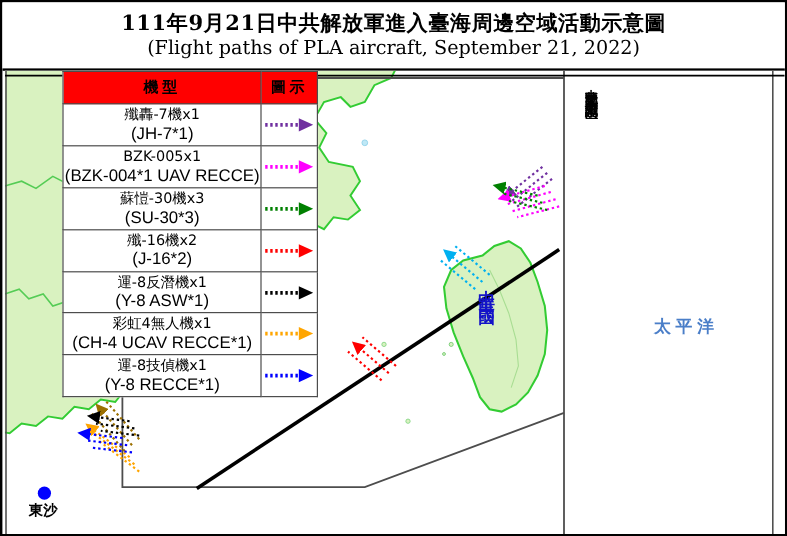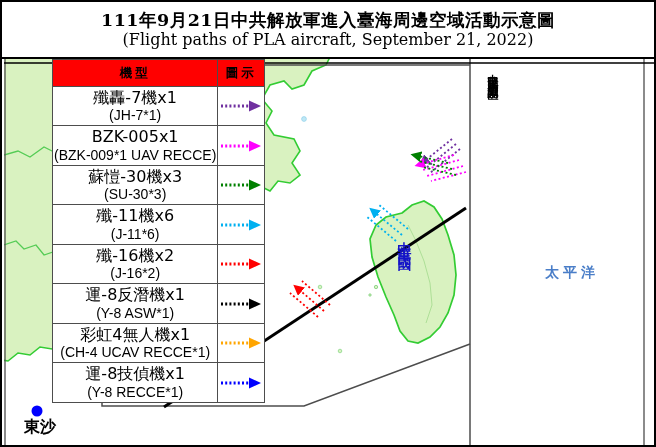--- a/index.html
+++ b/index.html
@@ -27,37 +27,37 @@
 
   .ocean-label{font-family:"DejaVu Sans","Liberation Sans",sans-serif;
                font-size:14px;font-weight:bold;color:#4a7ec8;letter-spacing:4px;}
   .roc-label{position:absolute;font-family:"DejaVu Sans",sans-serif;
              font-size:14px;font-weight:bold;color:#1414c8;
              writing-mode:vertical-rl;letter-spacing:5px;}
   .adiz-label{position:absolute;font-family:"DejaVu Sans",sans-serif;
               font-size:11px;font-weight:bold;color:#000;
               writing-mode:vertical-rl;letter-spacing:2px;line-height:1;}
   .dongsha-label{position:absolute;font-family:Liberation Mono, monospace;
-                 font-size:16px;font-weight:bold;color:#000;}
+                 font-size:12px;font-weight:bold;color:#000;}
 
   
   #legend{position:absolute;left:2px;top:57px;width:205px;
           background:#ef4444;border-collapse:collapse;z-index:30;margin-left:48px;}
   #legend table{border-collapse:collapse;width:205px;background:#fff;}
   #legend th{background:#FF0000;color:#000;border:1px solid #4d4d4d;
              font-family:"DejaVu Sans",sans-serif;font-size:12.5px;
              font-weight:bold;height:24px;letter-spacing:3px;}
   #legend th.c1{width:155px;}
   #legend th.c2{width:50px;}
   #legend td{border:1px solid #4d4d4d;background:#fff;vertical-align:middle;
              padding:2px 1px;}
   #legend td.name{text-align:center;line-height:1.15;}
   #legend td.sym{text-align:center;width:50px;}
   .nm-cn{display:block;font-family:"DejaVu Sans",sans-serif;
-         font-size:16px;color:#000;white-space:nowrap;}
+         font-size:12px;color:#000;white-space:nowrap;}
   .nm-en{display:block;font-family:"Liberation Sans",sans-serif;
          font-size:14px;color:#000;white-space:nowrap;}
   .arrow-svg{display:block;margin:0 auto;}
 </style>
 </head>
 <body>
 
 <div id="page">
 
   <div id="title-block">
@@ -222,50 +222,38 @@
             <td class="sym">
               <svg class="arrow-svg" width="44" height="14" viewBox="0 0 44 14">
                 <line x1="2" y1="7" x2="30" y2="7" stroke="#7030A0" stroke-width="3.2" stroke-dasharray="2,2.2"></line>
                 <path d="M30,1.5 L42,7 L30,12.5 Z" fill="#7030A0"></path>
               </svg>
             </td>
           </tr>
           <tr>
             <td class="name">
               <span class="nm-cn">BZK-005x1</span>
-              <span class="nm-en">(BZK-009*1 UAV RECCE)</span>
+              <span class="nm-en">(BZK-004*1 UAV RECCE)</span>
             </td>
             <td class="sym">
               <svg class="arrow-svg" width="44" height="14" viewBox="0 0 44 14">
                 <line x1="2" y1="7" x2="30" y2="7" stroke="#FF00FF" stroke-width="3.2" stroke-dasharray="2,2.2"></line>
                 <path d="M30,1.5 L42,7 L30,12.5 Z" fill="#FF00FF"></path>
               </svg>
             </td>
           </tr>
           <tr>
             <td class="name">
               <span class="nm-cn">蘇愷-30機x3</span>
               <span class="nm-en">(SU-30*3)</span>
             </td>
             <td class="sym">
               <svg class="arrow-svg" width="44" height="14" viewBox="0 0 44 14">
                 <line x1="2" y1="7" x2="30" y2="7" stroke="#008000" stroke-width="3.2" stroke-dasharray="2,2.2"></line>
                 <path d="M30,1.5 L42,7 L30,12.5 Z" fill="#008000"></path>
-              </svg>
-            </td>
-          </tr>
-          <tr>
-            <td class="name">
-              <span class="nm-cn">殲-11機x6</span>
-              <span class="nm-en">(J-11*6)</span>
-            </td>
-            <td class="sym">
-              <svg class="arrow-svg" width="44" height="14" viewBox="0 0 44 14">
-                <line x1="2" y1="7" x2="30" y2="7" stroke="#00B0F0" stroke-width="3.2" stroke-dasharray="2,2.2"></line>
-                <path d="M30,1.5 L42,7 L30,12.5 Z" fill="#00B0F0"></path>
               </svg>
             </td>
           </tr>
           <tr>
             <td class="name">
               <span class="nm-cn">殲-16機x2</span>
               <span class="nm-en">(J-16*2)</span>
             </td>
             <td class="sym">
               <svg class="arrow-svg" width="44" height="14" viewBox="0 0 44 14">

